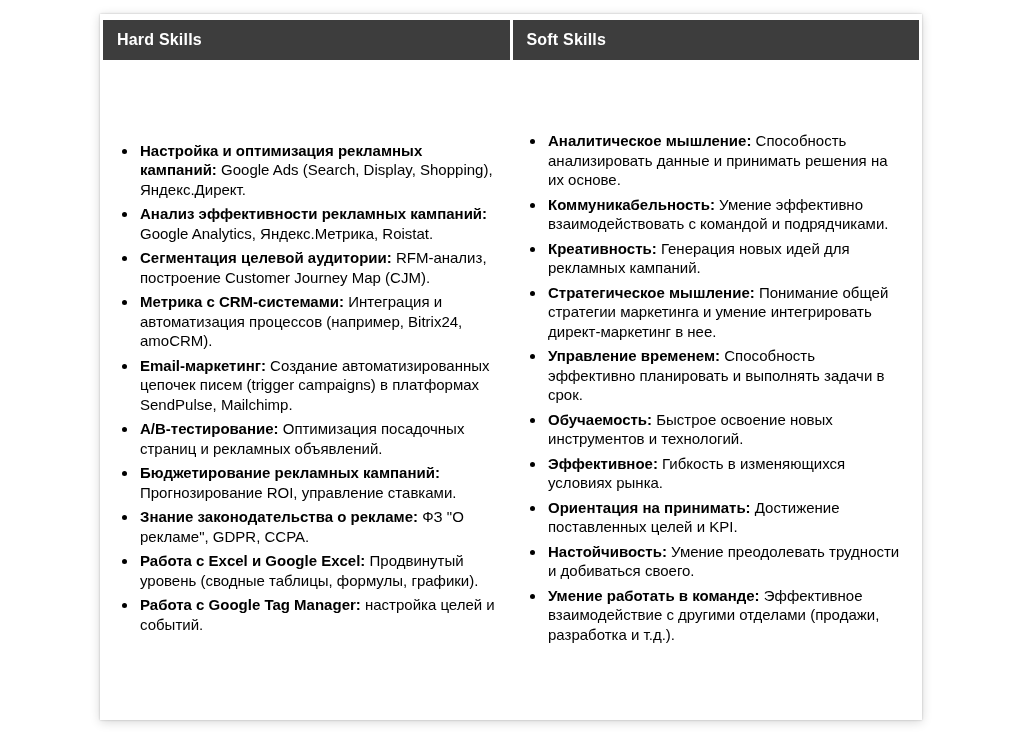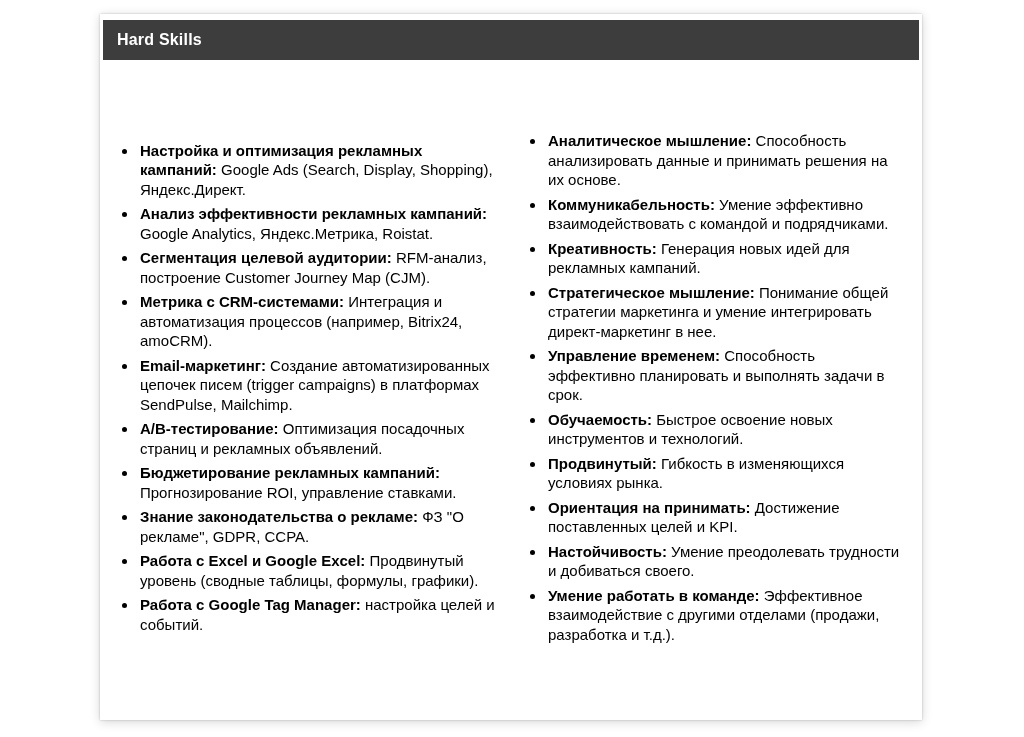--- a/index.html
+++ b/index.html
@@ -64,20 +64,21 @@
   }
   ul.skill-list li:last-child { margin-bottom: 0; }
   ul.skill-list strong { font-weight: bold; }
 </style>
 </head>
 <body>
 
 <div class="card">
   <div class="header-row">
     <div class="header-cell">Hard Skills</div>
+    <div class="header-cell">Soft Skills</div>
   </div>
   <div class="body-row">
     <div class="body-cell">
       <ul class="skill-list">
           <li><strong>Настройка и оптимизация рекламных кампаний:</strong> Google Ads (Search, Display, Shopping), Яндекс.Директ.</li>
           <li><strong>Анализ эффективности рекламных кампаний:</strong> Google Analytics, Яндекс.Метрика, Roistat.</li>
           <li><strong>Сегментация целевой аудитории:</strong> RFM-анализ, построение Customer Journey Map (CJM).</li>
           <li><strong>Метрика с CRM-системами:</strong> Интеграция и автоматизация процессов (например, Bitrix24, amoCRM).</li>
           <li><strong>Email-маркетинг:</strong> Создание автоматизированных цепочек писем (trigger campaigns) в платформах SendPulse, Mailchimp.</li>
           <li><strong>A/B-тестирование:</strong> Оптимизация посадочных страниц и рекламных объявлений.</li>
@@ -88,20 +89,20 @@
         </ul>
     </div>
     <div class="body-cell">
       <ul class="skill-list">
           <li><strong>Аналитическое мышление:</strong> Способность анализировать данные и принимать решения на их основе.</li>
           <li><strong>Коммуникабельность:</strong> Умение эффективно взаимодействовать с командой и подрядчиками.</li>
           <li><strong>Креативность:</strong> Генерация новых идей для рекламных кампаний.</li>
           <li><strong>Стратегическое мышление:</strong> Понимание общей стратегии маркетинга и умение интегрировать директ-маркетинг в нее.</li>
           <li><strong>Управление временем:</strong> Способность эффективно планировать и выполнять задачи в срок.</li>
           <li><strong>Обучаемость:</strong> Быстрое освоение новых инструментов и технологий.</li>
-          <li><strong>Продвинутый:</strong> Гибкость в изменяющихся условиях рынка.</li>
+          <li><strong>Эффективное:</strong> Гибкость в изменяющихся условиях рынка.</li>
           <li><strong>Ориентация на принимать:</strong> Достижение поставленных целей и KPI.</li>
           <li><strong>Настойчивость:</strong> Умение преодолевать трудности и добиваться своего.</li>
           <li><strong>Умение работать в команде:</strong> Эффективное взаимодействие с другими отделами (продажи, разработка и т.д.).</li>
         </ul>
     </div>
   </div>
 </div>
 
 </body></html>

